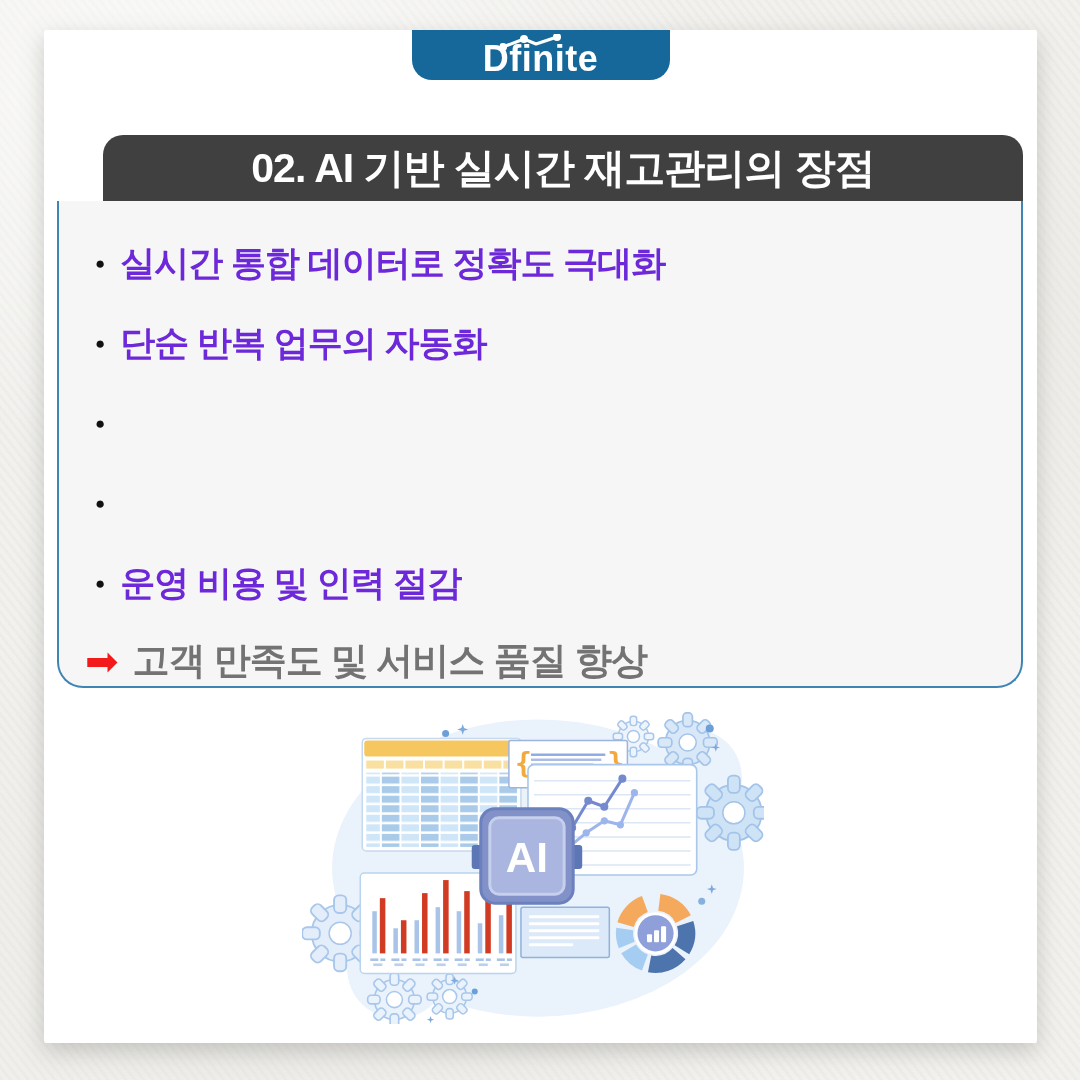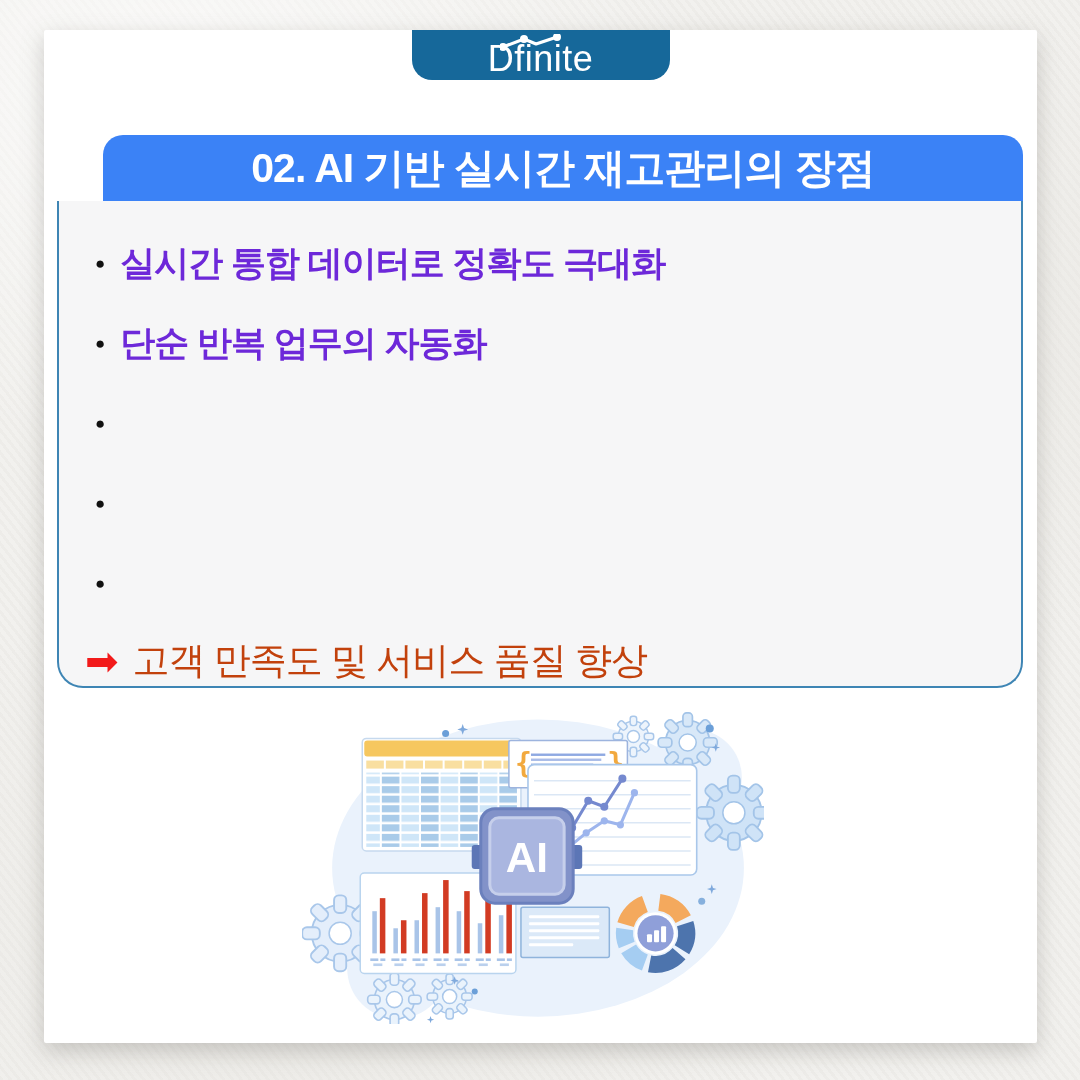--- a/index.html
+++ b/index.html
@@ -23,48 +23,48 @@
   }
   
   .logo-tab{
     position:absolute;left:50%;top:0;transform:translateX(-50%);
     width:258px;height:50px;background:#16689a;
     border-radius:0 0 20px 20px;
     display:flex;align-items:flex-end;justify-content:center;
     padding-bottom:3px;box-sizing:border-box;
   }
   .logo-text{
-    color:#ffffff;font-size:36px;font-weight:400;letter-spacing:.5px;line-height:1;
+    color:#ffffff;font-size:36px;font-weight:700;letter-spacing:.5px;line-height:1;
   }
   .logo-deco{position:absolute;top:4px;left:88px;width:64px;height:17px;}
   
   .panel{position:absolute;left:13px;right:14px;top:105px;}
   .panel-header{
-    height:66px;background:#3b82f6;border-radius:20px 20px 0 0;
+    height:66px;background:#404040;border-radius:20px 20px 0 0;
     display:flex;align-items:center;justify-content:center;margin-left:46px;
   }
   .panel-title{
     color:#ffffff;font-size:41px;font-weight:800;letter-spacing:-1px;
   }
   .panel-body{
     background:#f6f6f7;border:2px solid #3e85b4;border-top:none;
     border-radius:0 0 26px 26px;height:487px;box-sizing:border-box;
     padding:22px 30px 0 26px;
   }
   .bullet-row{display:flex;align-items:center;height:80px;}
   .bullet-dot{
     font-size:17px;color:#111111;margin:0 15px 0 10px;line-height:1;
   }
   .bullet-text{
     font-size:35px;font-weight:600;color:#6d28d9;letter-spacing:-1px;
   }
   .conclusion-row{display:flex;align-items:center;height:72px;margin-top:2px;}
   .arrow-glyph{font-size:40px;color:#f21a1a;margin-right:14px;line-height:1;}
   .conclusion-text{
-    font-size:37px;font-weight:400;color:#c2410c;letter-spacing:-1px;
+    font-size:37px;font-weight:700;color:#737373;letter-spacing:-1px;
   }
   
   .illustration{
     position:absolute;left:258px;top:672px;width:462px;height:322px;
   }
 </style>
 </head>
 <body>
 
 <div class="page">
@@ -95,20 +95,21 @@
           <span class="bullet-text">단순 반복 업무의 자동화</span>
         </div>
         <div class="bullet-row">
           <span class="bullet-dot">●</span>
         </div>
         <div class="bullet-row">
           <span class="bullet-dot">●</span>
         </div>
         <div class="bullet-row">
           <span class="bullet-dot">●</span>
+          <span class="bullet-text">운영 비용 및 인력 절감</span>
         </div>
 
         <div class="conclusion-row">
           <span class="arrow-glyph">➡</span>
           <span class="conclusion-text">고객 만족도 및 서비스 품질 향상</span>
         </div>
       </div>
     </div>
 
     <svg class="illustration" viewBox="0 0 460 320">

